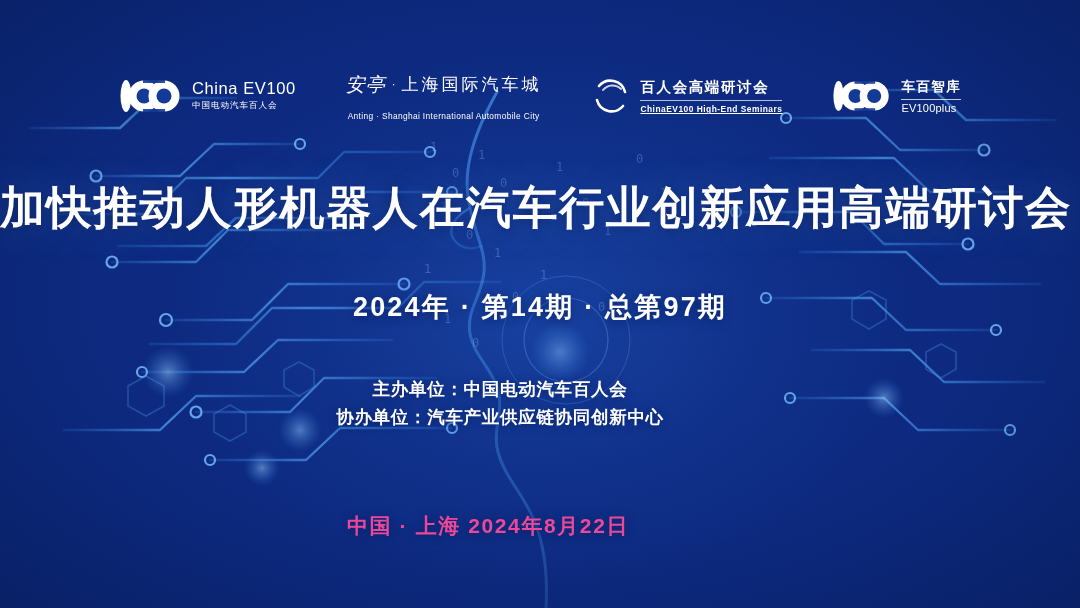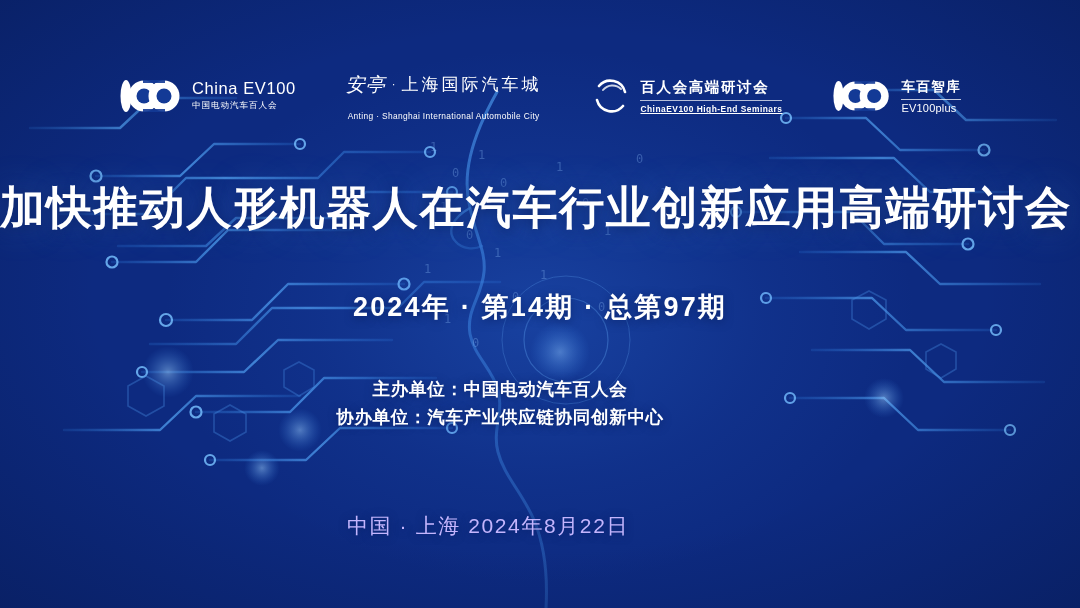--- a/index.html
+++ b/index.html
@@ -61,21 +61,21 @@
   }
   .orgs{position:absolute;top:375px;left:0;width:1000px;text-align:center;}
   .org-line{
     color:#fff;font-size:17.5px;font-weight:700;letter-spacing:.7px;
     line-height:28px;white-space:nowrap;
     text-shadow:0 1px 8px rgba(8,30,95,.8);
   }
   .org-line.wide{font-size:17.5px;letter-spacing:.15px;}
   .venue{
     position:absolute;top:512px;left:0;width:976px;text-align:center;
-    color:#c4b5fd;font-size:21px;font-weight:400;letter-spacing:1.6px;white-space:nowrap;
+    color:#ec4899;font-size:21px;font-weight:700;letter-spacing:1.6px;white-space:nowrap;
     text-shadow:0 1px 9px rgba(8,30,95,.8);
   }
   .bit{position:absolute;color:rgba(150,200,255,.30);font-size:12px;font-family:"DejaVu Sans Mono","Liberation Mono",monospace;}
 </style>
 </head>
 <body>
 
 <div class="stage">
 
   <svg class="bg-layer" width="1080" height="608" viewBox="0 0 1080 608" fill="none">

